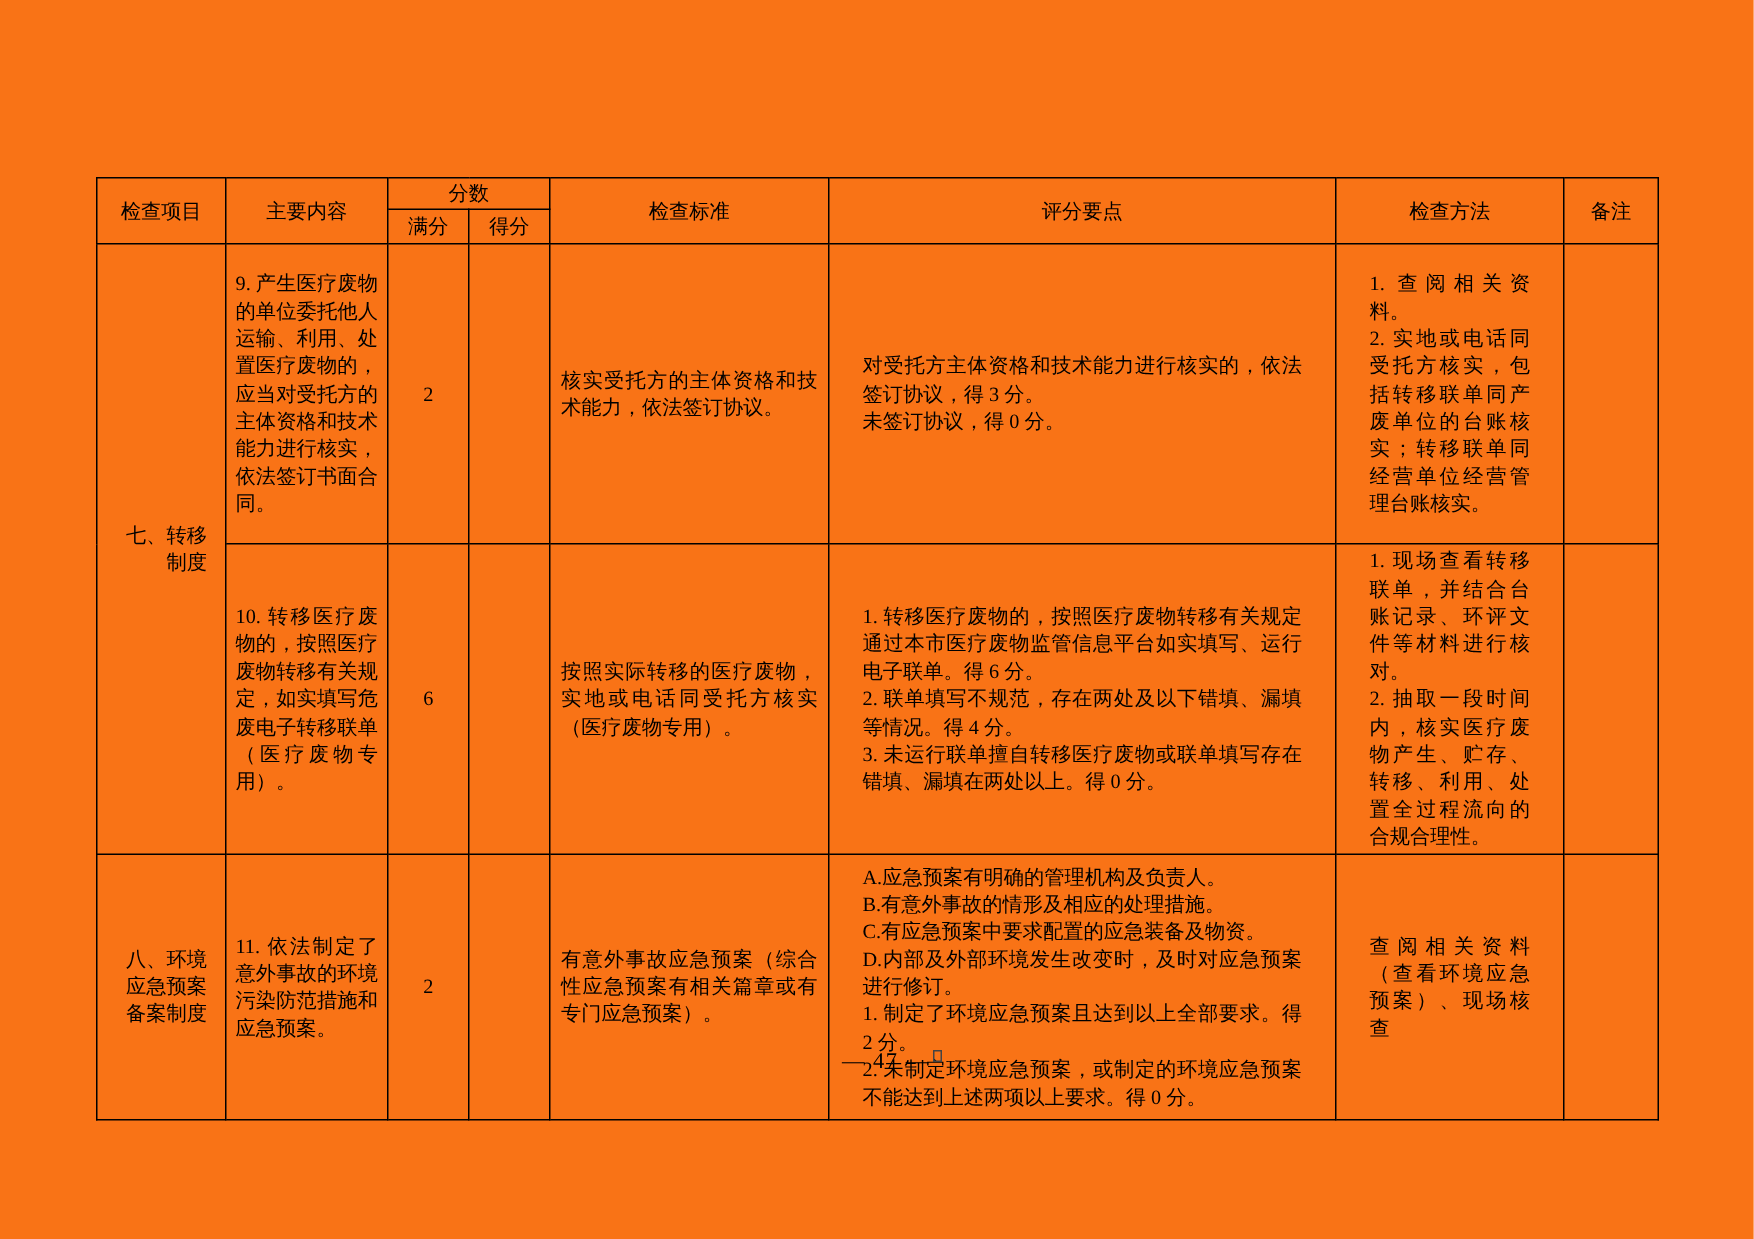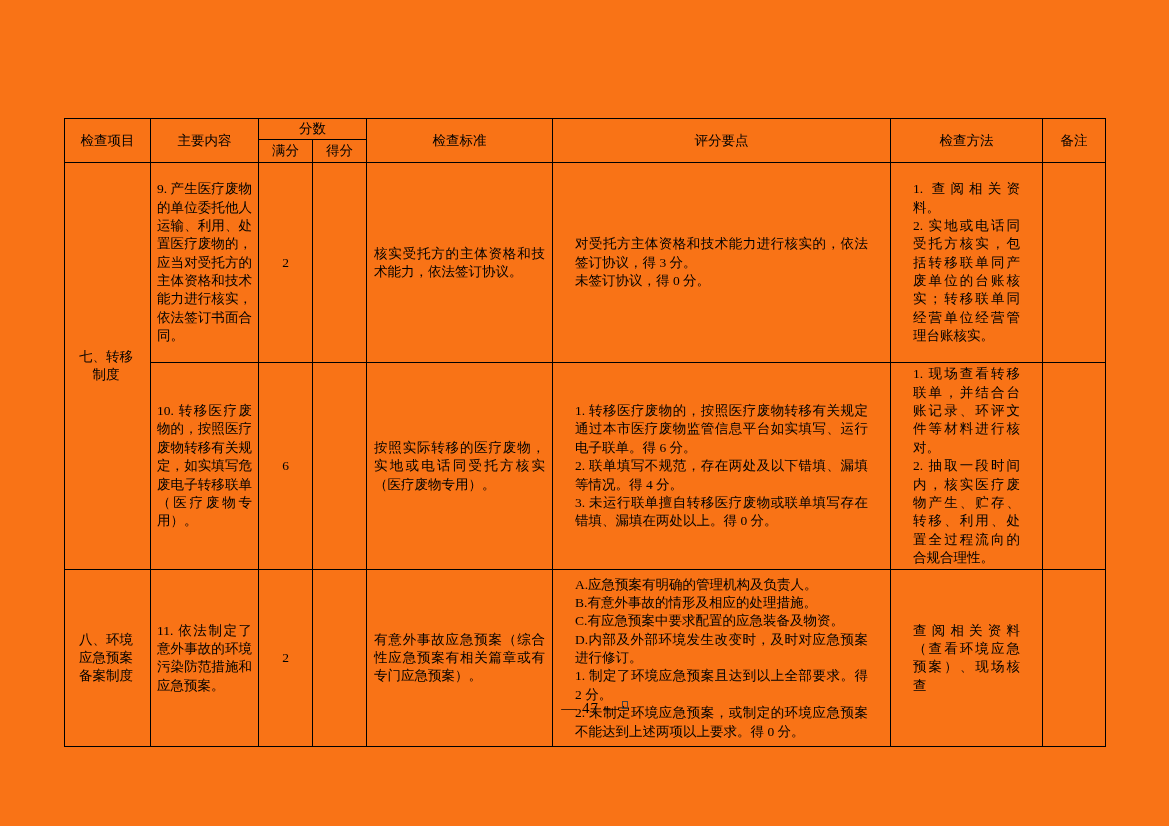--- a/index.html
+++ b/index.html
@@ -31,21 +31,21 @@
   }
   thead th { text-align:center; padding:1px 2px; font-size:13.5px; }
   thead tr.hd-top { height:19px; }
   thead tr.hd-sub { height:23px; }
 
   tbody tr.row-a { height:200px; }
   tbody tr.row-b { height:155px; }
   tbody tr.row-c { height:177px; }
 
   td.item-cell {
-    text-align:center;
+    text-align:right;
     padding:2px 12px 2px 9px;
     vertical-align:middle;
   }
   td.content-cell {
     text-align:justify;
     text-justify:inter-ideograph;
     vertical-align:middle;
     padding:3px 6px;
   }
   td.score-cell { text-align:center; }

